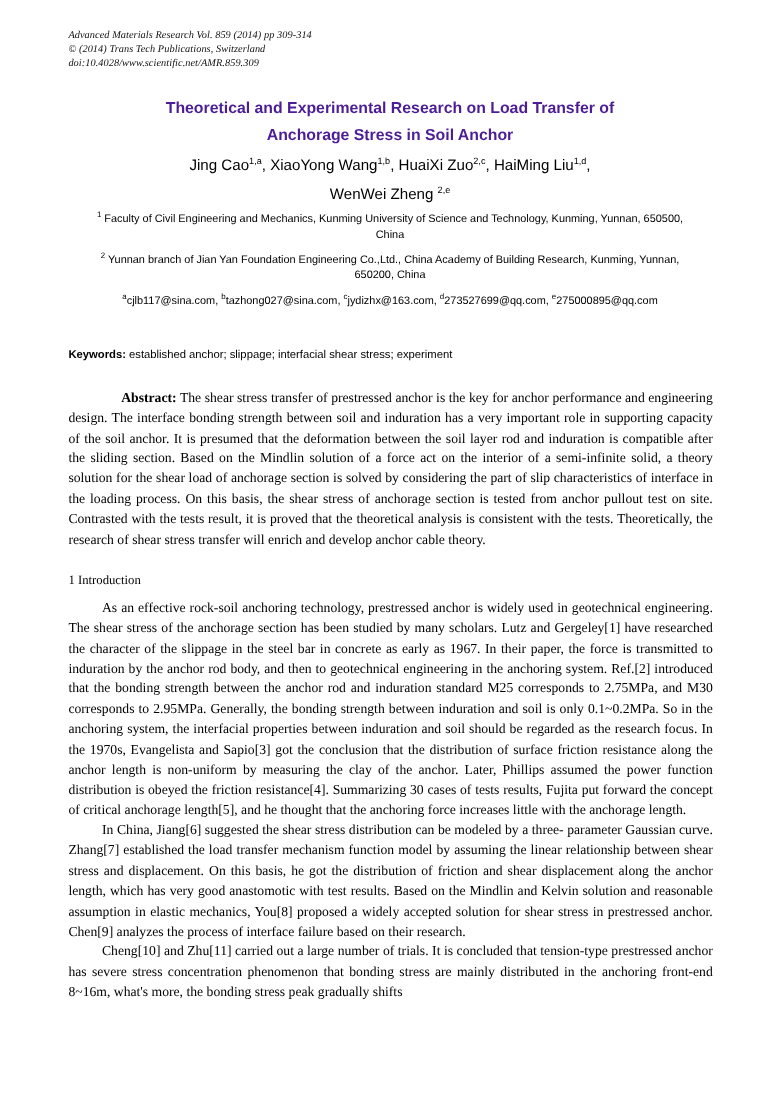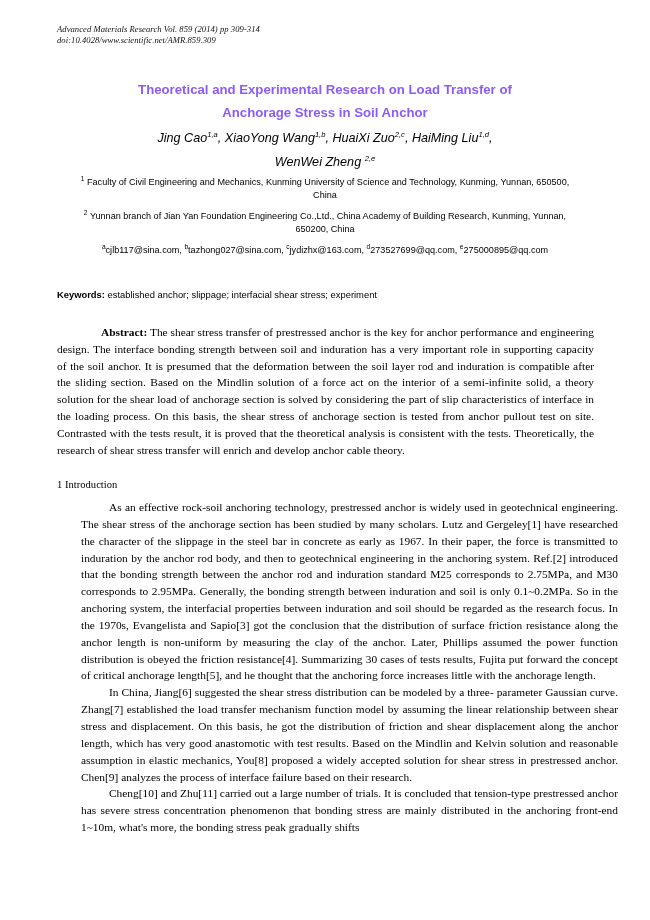--- a/index.html
+++ b/index.html
@@ -43,35 +43,34 @@
   .title-block {
     position: absolute;
     top: 78px;
     left: 72px;
     width: 506px;
     text-align: center;
     font-family: "Liberation Sans", sans-serif;
     font-weight: bold;
     font-size: 13.2px;
     line-height: 23px;
-    color: #8b5cf6;
+    color: #4c1d95;
   }
 
   
   .authors-block {
     position: absolute;
     top: 126px;
     left: 62px;
     width: 526px;
     text-align: center;
     font-family: "Liberation Sans", sans-serif;
     font-size: 12.6px;
     line-height: 24px;
     color: #000;
-    font-style: italic;
   }
   .authors-block sup {
     font-size: 7.6px;
     vertical-align: super;
     line-height: 0;
   }
 
   
   .affiliations {
     position: absolute;
@@ -150,34 +149,34 @@
     position: absolute;
     top: 499px;
     left: 57px;
     width: 537px;
     font-family: "Liberation Serif", serif;
     font-size: 11.4px;
     line-height: 16.85px;
     text-align: justify;
     text-justify: inter-word;
     color: #000;
-    margin-left: 24px;
   }
   .body-text p {
     margin: 0;
     text-indent: 28px;
   }
 </style>
 </head>
 <body>
 
 <div class="page">
 
   <div class="journal-header">
     <div>Advanced Materials Research Vol. 859 (2014) pp 309-314</div>
+    <div>© (2014) Trans Tech Publications, Switzerland</div>
     <div>doi:10.4028/www.scientific.net/AMR.859.309</div>
   </div>
 
   <div class="title-block">
     <div>Theoretical and Experimental Research on Load Transfer of</div>
     <div>Anchorage Stress in Soil Anchor</div>
   </div>
 
   <div class="authors-block">
     <div>
@@ -217,16 +216,16 @@
   <div class="abstract">
     <span class="ab-label">Abstract:</span>
     <span>The shear stress transfer of prestressed anchor is the key for anchor performance and engineering design. The interface bonding strength between soil and induration has a very important role in supporting capacity of the soil anchor. It is presumed that the deformation between the soil layer rod and induration is compatible after the sliding section. Based on the Mindlin solution of a force act on the interior of a semi-infinite solid, a theory solution for the shear load of anchorage section is solved by considering the part of slip characteristics of interface in the loading process. On this basis, the shear stress of anchorage section is tested from anchor pullout test on site. Contrasted with the tests result, it is proved that the theoretical analysis is consistent with the tests. Theoretically, the research of shear stress transfer will enrich and develop anchor cable theory.</span>
   </div>
 
   <div class="section-heading">1  Introduction</div>
 
   <div class="body-text">
     <p>As an effective rock-soil anchoring technology, prestressed anchor is widely used in geotechnical engineering. The shear stress of the anchorage section has been studied by many scholars. Lutz and Gergeley[1] have researched the character of the slippage in the steel bar in concrete as early as 1967. In their paper, the force is transmitted to induration by the anchor rod body, and then to geotechnical engineering in the anchoring system. Ref.[2] introduced that the bonding strength between the anchor rod and induration standard M25 corresponds to 2.75MPa, and M30 corresponds to 2.95MPa. Generally, the bonding strength between induration and soil is only 0.1~0.2MPa. So in the anchoring system, the interfacial properties between induration and soil should be regarded as the research focus. In the 1970s, Evangelista and Sapio[3] got the conclusion that the distribution of surface friction resistance along the anchor length is non-uniform by measuring the clay of the anchor. Later, Phillips assumed the power function distribution is obeyed the friction resistance[4]. Summarizing 30 cases of tests results, Fujita put forward the concept of critical anchorage length[5], and he thought that the anchoring force increases little with the anchorage length.</p>
     <p>In China, Jiang[6] suggested the shear stress distribution can be modeled by a three- parameter Gaussian curve. Zhang[7] established the load transfer mechanism function model by assuming the linear relationship between shear stress and displacement. On this basis, he got the distribution of friction and shear displacement along the anchor length, which has very good anastomotic with test results. Based on the Mindlin and Kelvin solution and reasonable assumption in elastic mechanics, You[8] proposed a widely accepted solution for shear stress in prestressed anchor. Chen[9] analyzes the process of interface failure based on their research.</p>
-    <p>Cheng[10] and Zhu[11] carried out a large number of trials. It is concluded that tension-type prestressed anchor has severe stress concentration phenomenon that bonding stress are mainly distributed in the anchoring front-end 1~10m, what's more, the bonding stress peak gradually shifts</p>
+    <p>Cheng[10] and Zhu[11] carried out a large number of trials. It is concluded that tension-type prestressed anchor has severe stress concentration phenomenon that bonding stress are mainly distributed in the anchoring front-end 8~16m, what's more, the bonding stress peak gradually shifts</p>
   </div>
 
 </div>
 
 </body></html>

